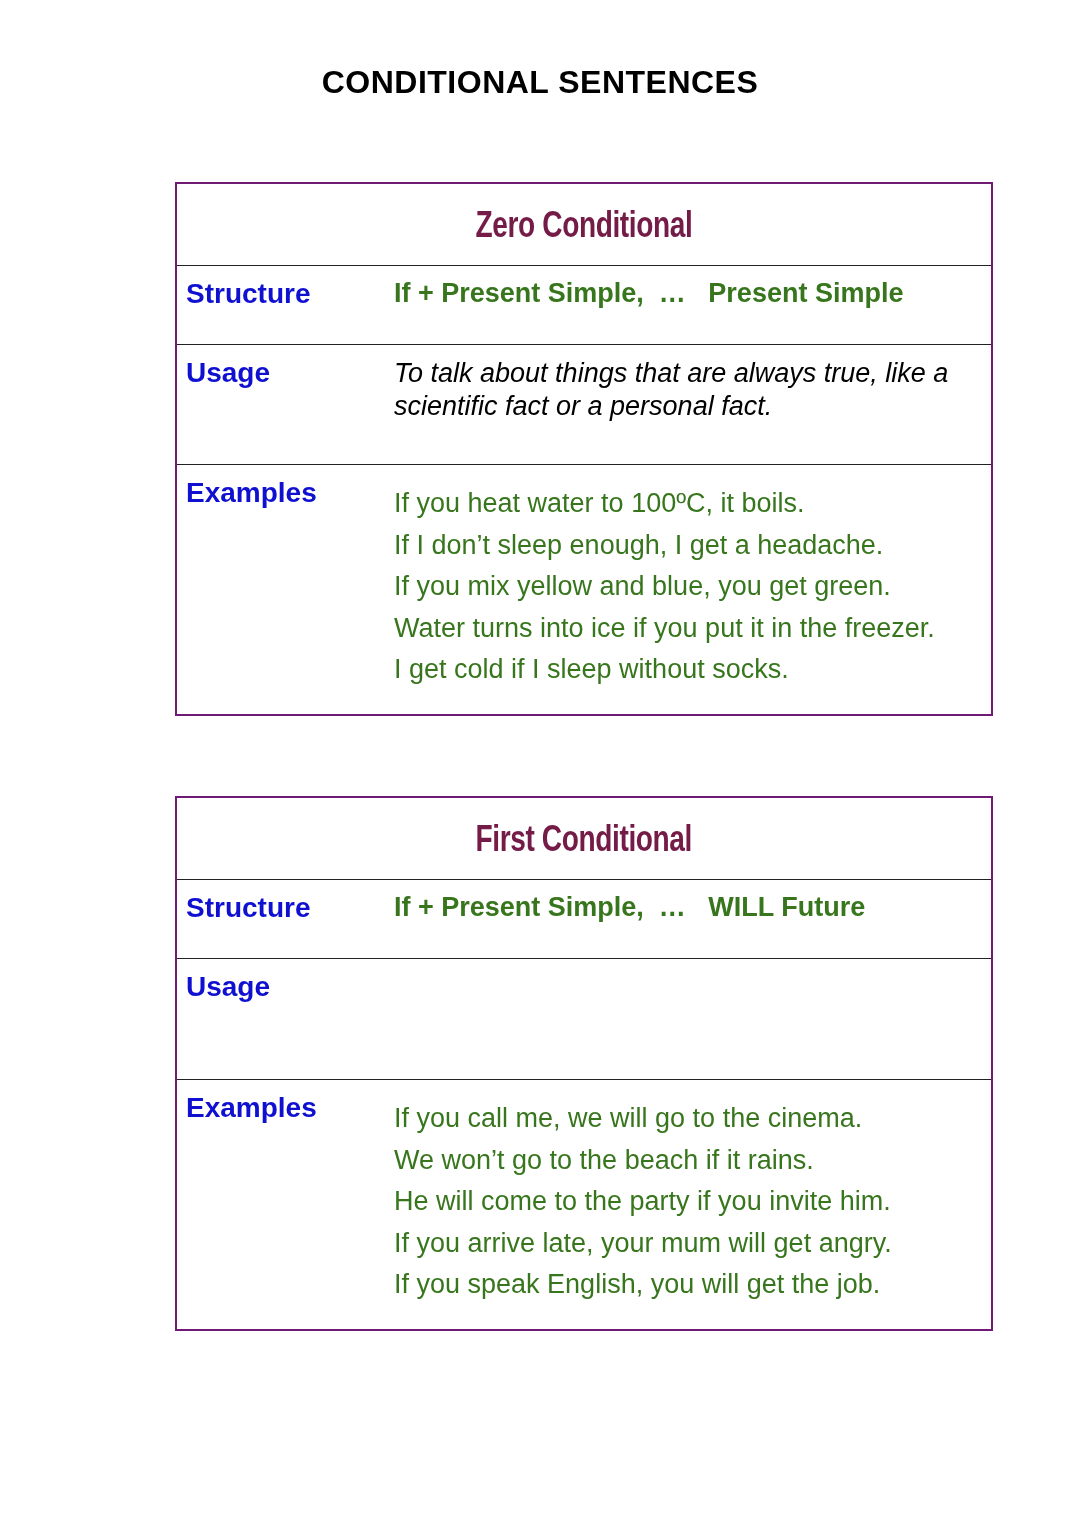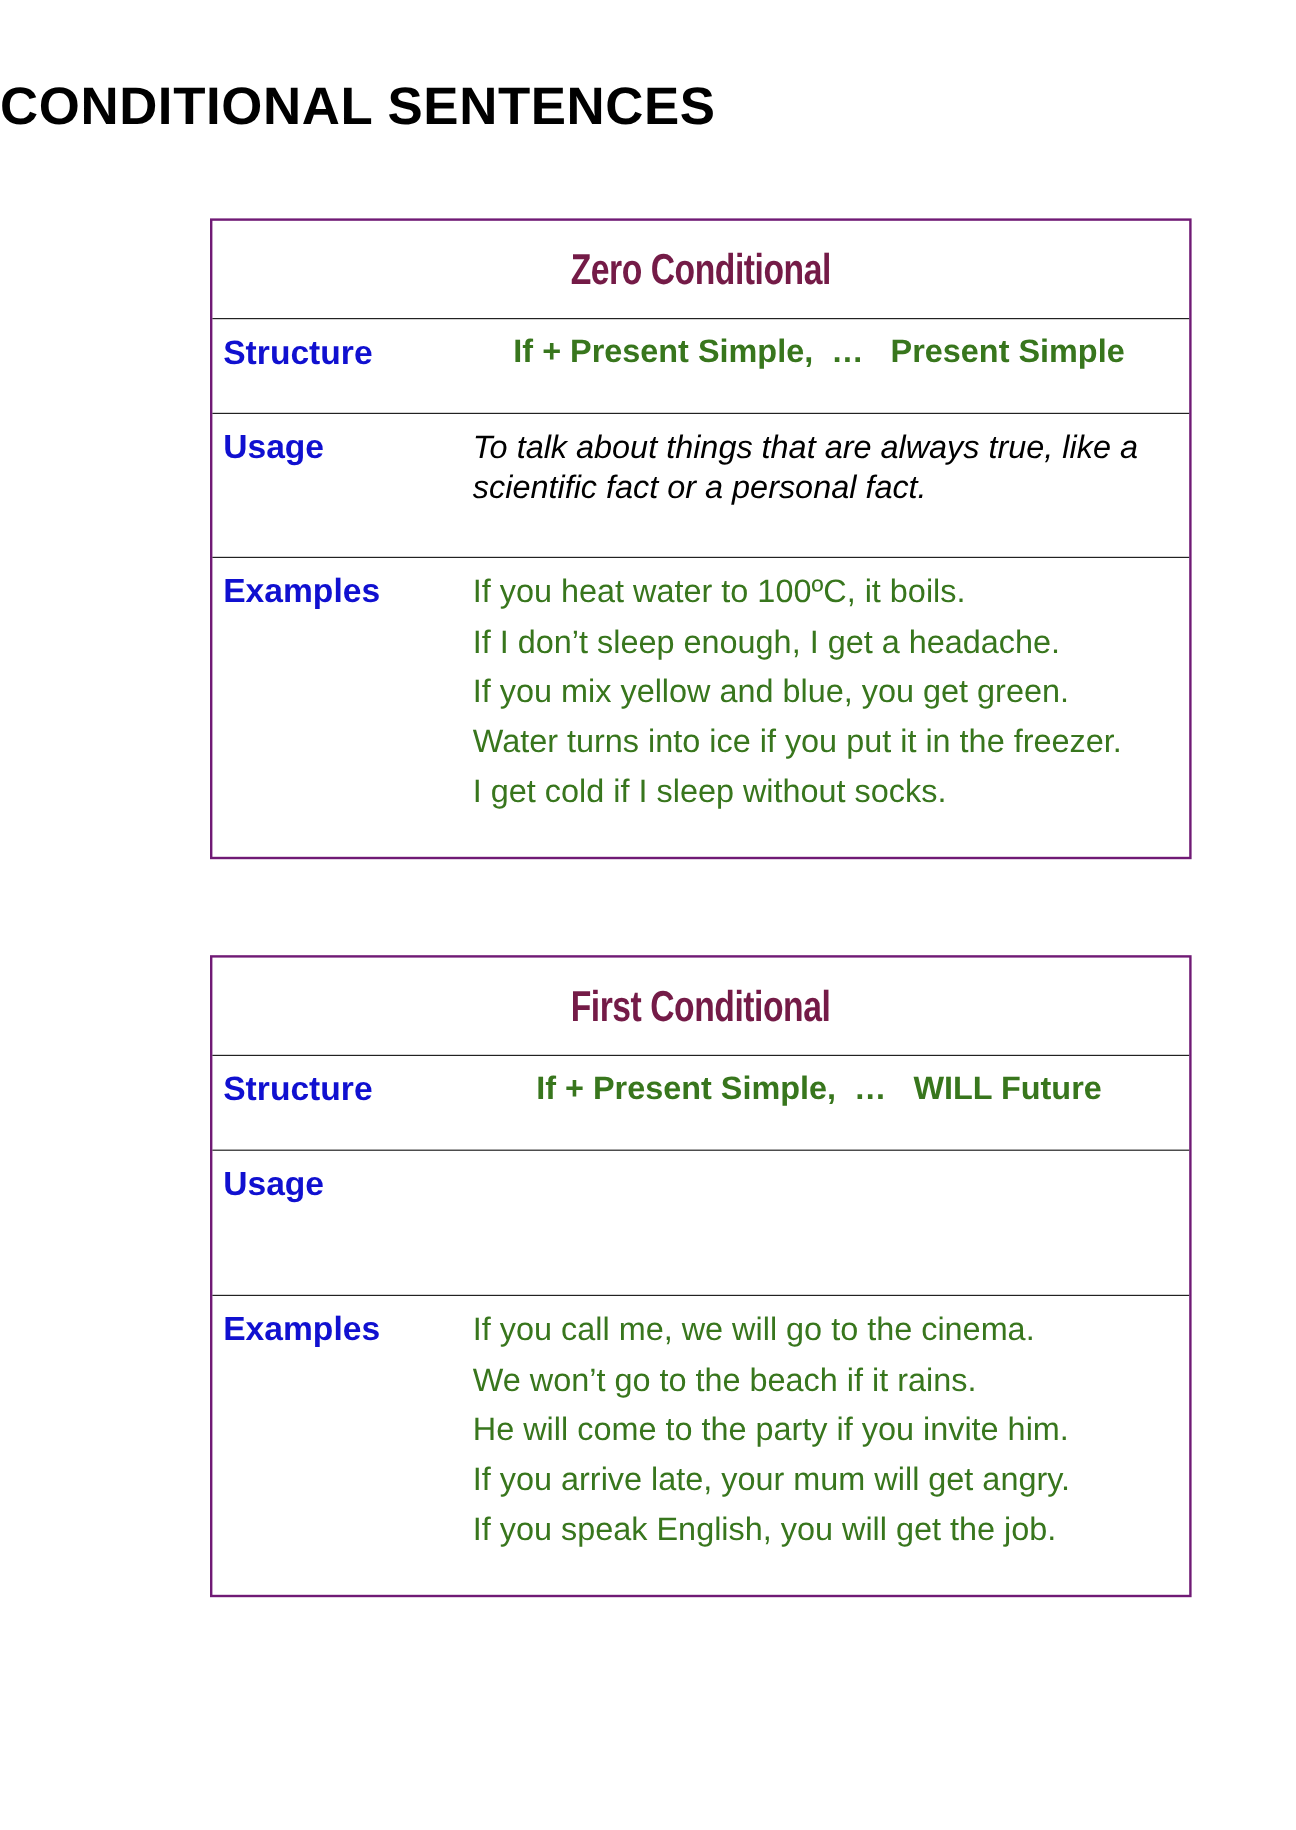--- a/index.html
+++ b/index.html
@@ -1,30 +1,30 @@
 <!DOCTYPE html>
 <html><head>
 <meta charset="utf-8">
 <style>
   html, body { margin:0; padding:0; background:#ffffff; }
   body { width:1080px; height:1525px; position:relative; font-family:"Liberation Sans", sans-serif; }
-  .page-title { position:absolute; top:64px; left:0; width:1080px; font-size:44px; font-weight:bold; color:#000; letter-spacing:0.5px; }
+  .page-title { position:absolute; top:64px; left:0; width:1080px; text-align:center; font-size:32px; font-weight:bold; color:#000; letter-spacing:0.5px; }
   .ctable { position:absolute; left:131px; width:814px; border:2px solid #701a75; box-sizing:content-box;margin-left:44px; }
   .row { position:relative; border-top:1.5px solid #222; }
   .row:first-child { border-top:none; }
   .title-row { height:81px; display:flex; align-items:center; justify-content:center; }
   .ctitle { font-family:"Liberation Sans", sans-serif; font-weight:bold; font-size:36px; color:#741b47; transform:scaleX(0.78); letter-spacing:-0.5px; }
   .label { position:absolute; left:9px; top:12px; font-size:28px; font-weight:bold; color:#1010d0; }
   .content { position:absolute; left:217px; top:12px; right:20px; font-size:27px; }
   .structure-row { height:78px;padding-left:44px; }
-  .structure { color:#38761d; font-weight:bold; white-space:pre;text-align:center; }
+  .structure { color:#38761d; font-weight:bold; white-space:pre; }
   .usage-row { height:119px; }
   .usage { color:#000; line-height:33px; top:12px;font-style:italic; }
   .examples-row { height:249px; }
-  .examples { color:#38761d; line-height:41.5px; top:8px; }
+  .examples { color:#38761d; line-height:41.5px; top:18px; }
   .ex { display:block; white-space:nowrap; }
 </style>
 </head>
 <body>
 
 <div class="page-title">CONDITIONAL SENTENCES</div>
 
 <div class="ctable" style="top:182px;">
   <div class="row title-row">
     <span class="ctitle">Zero Conditional</span>

